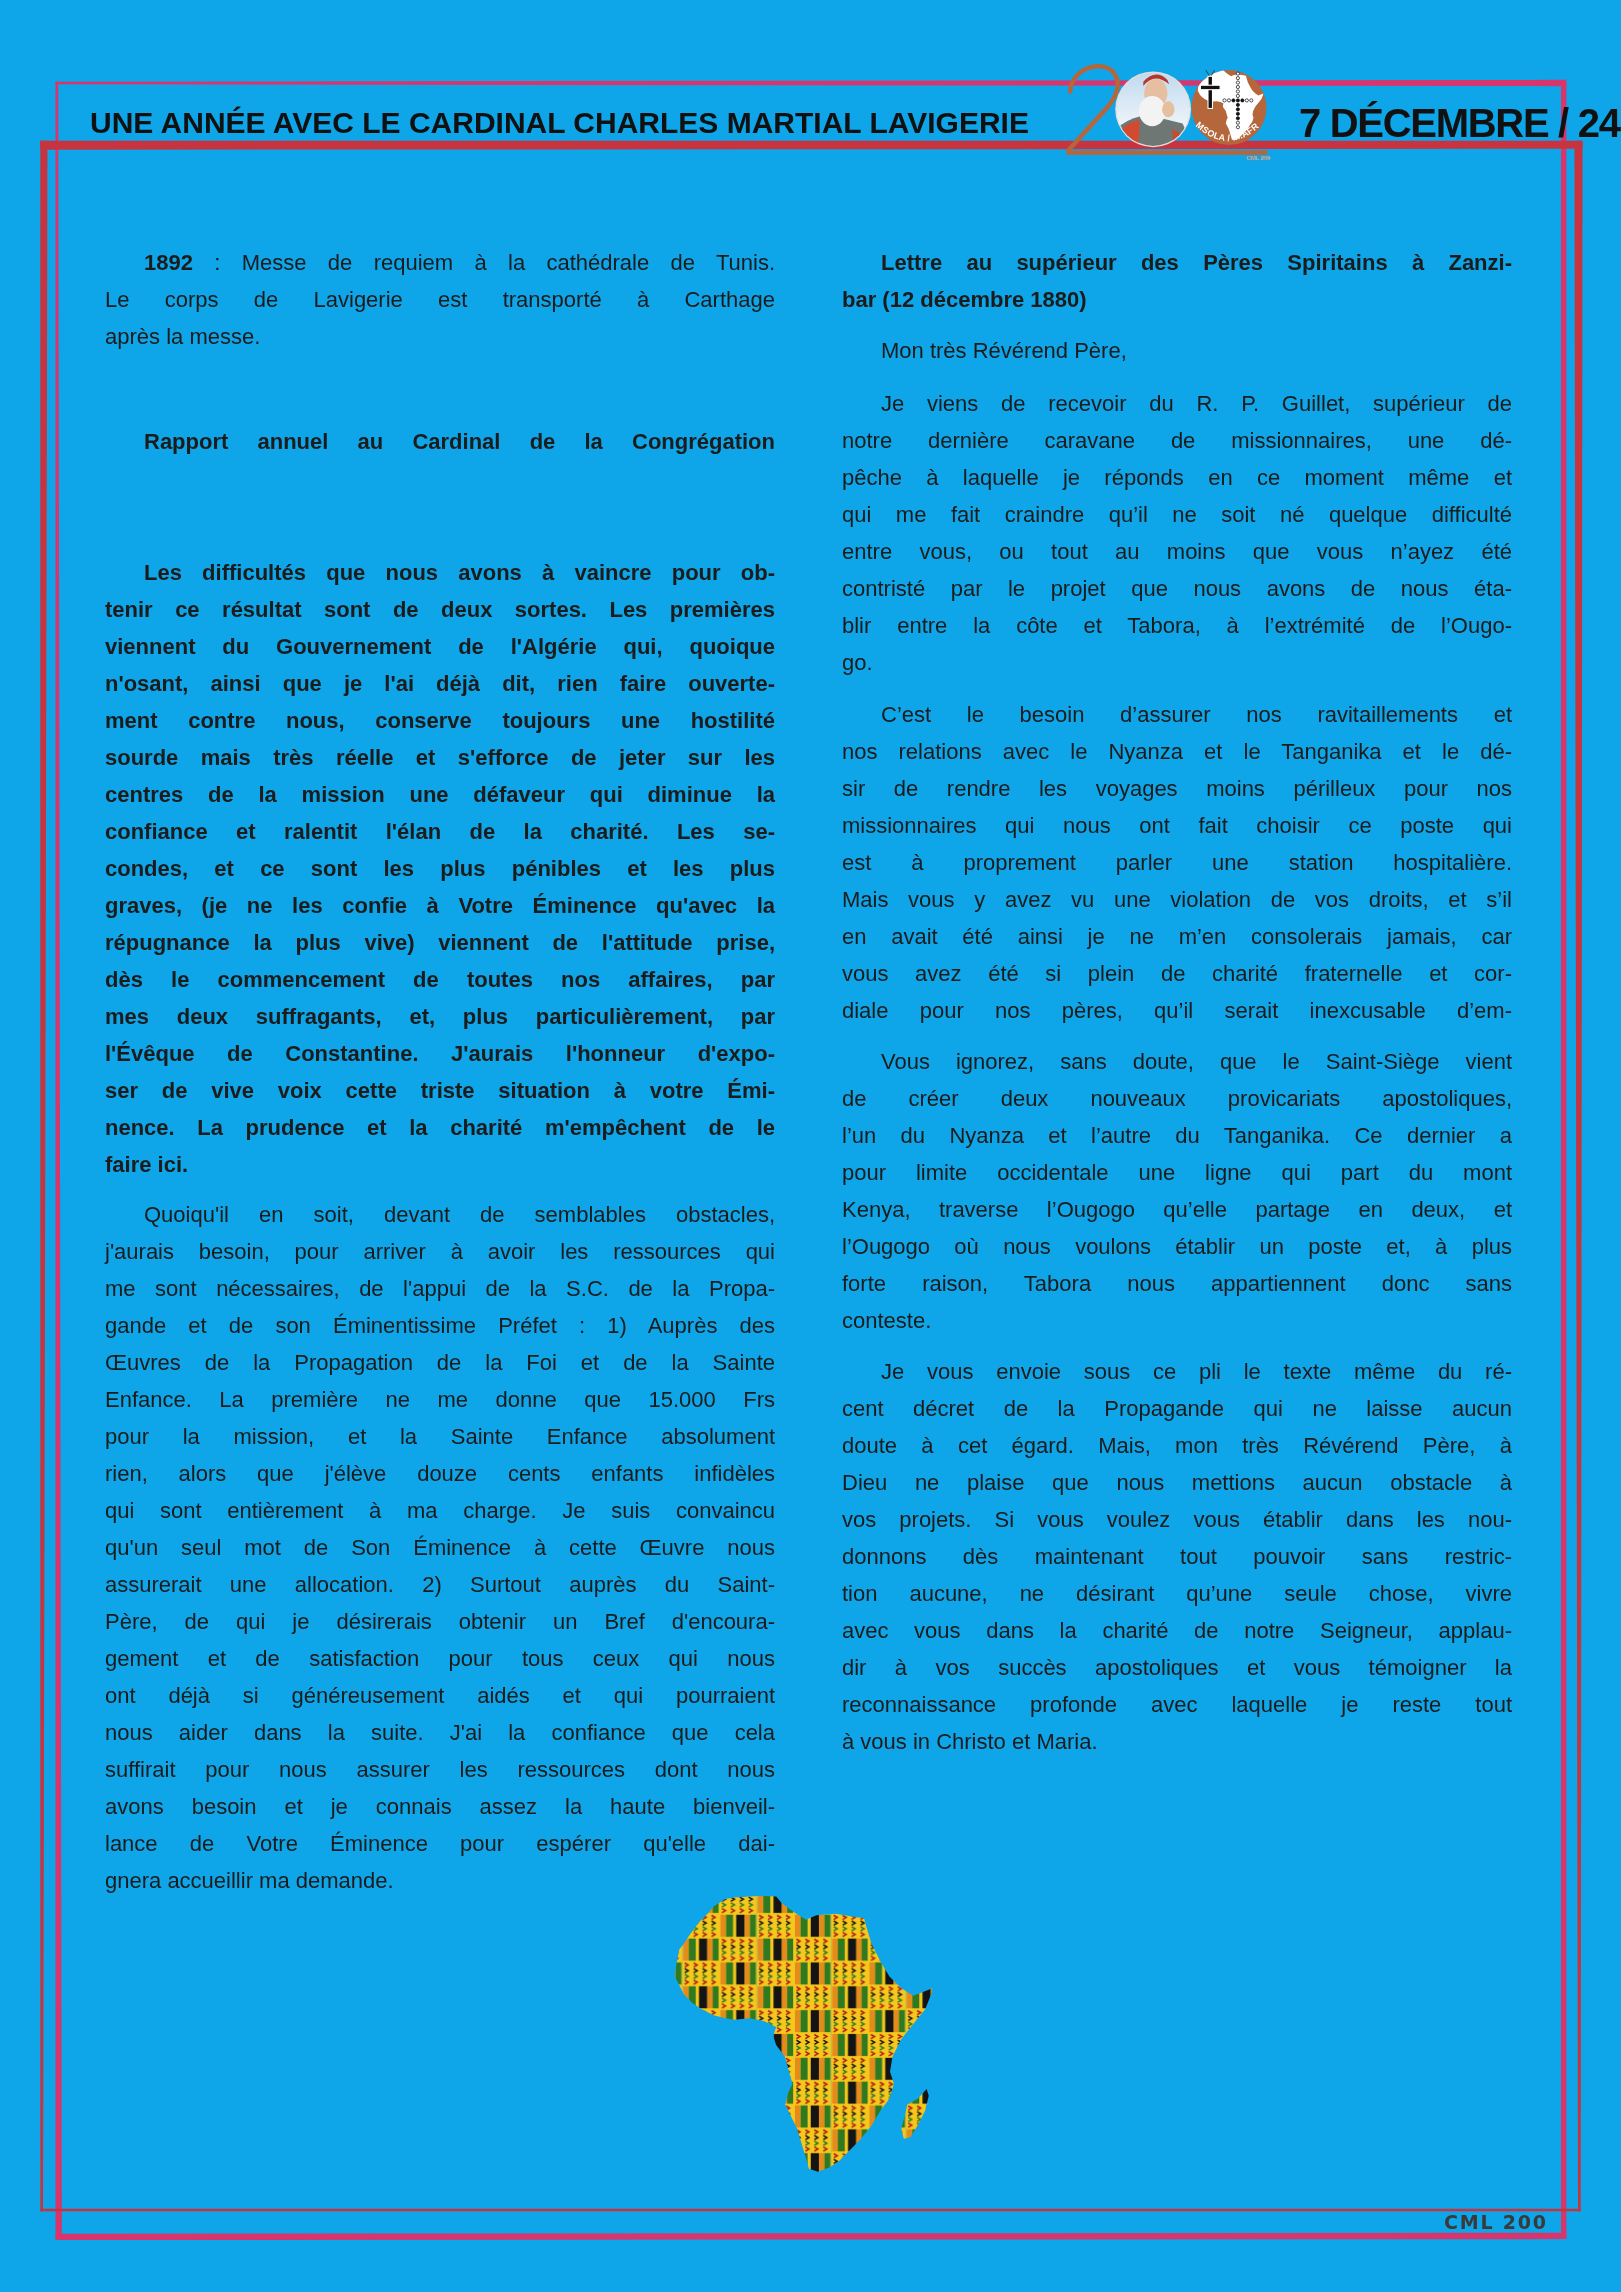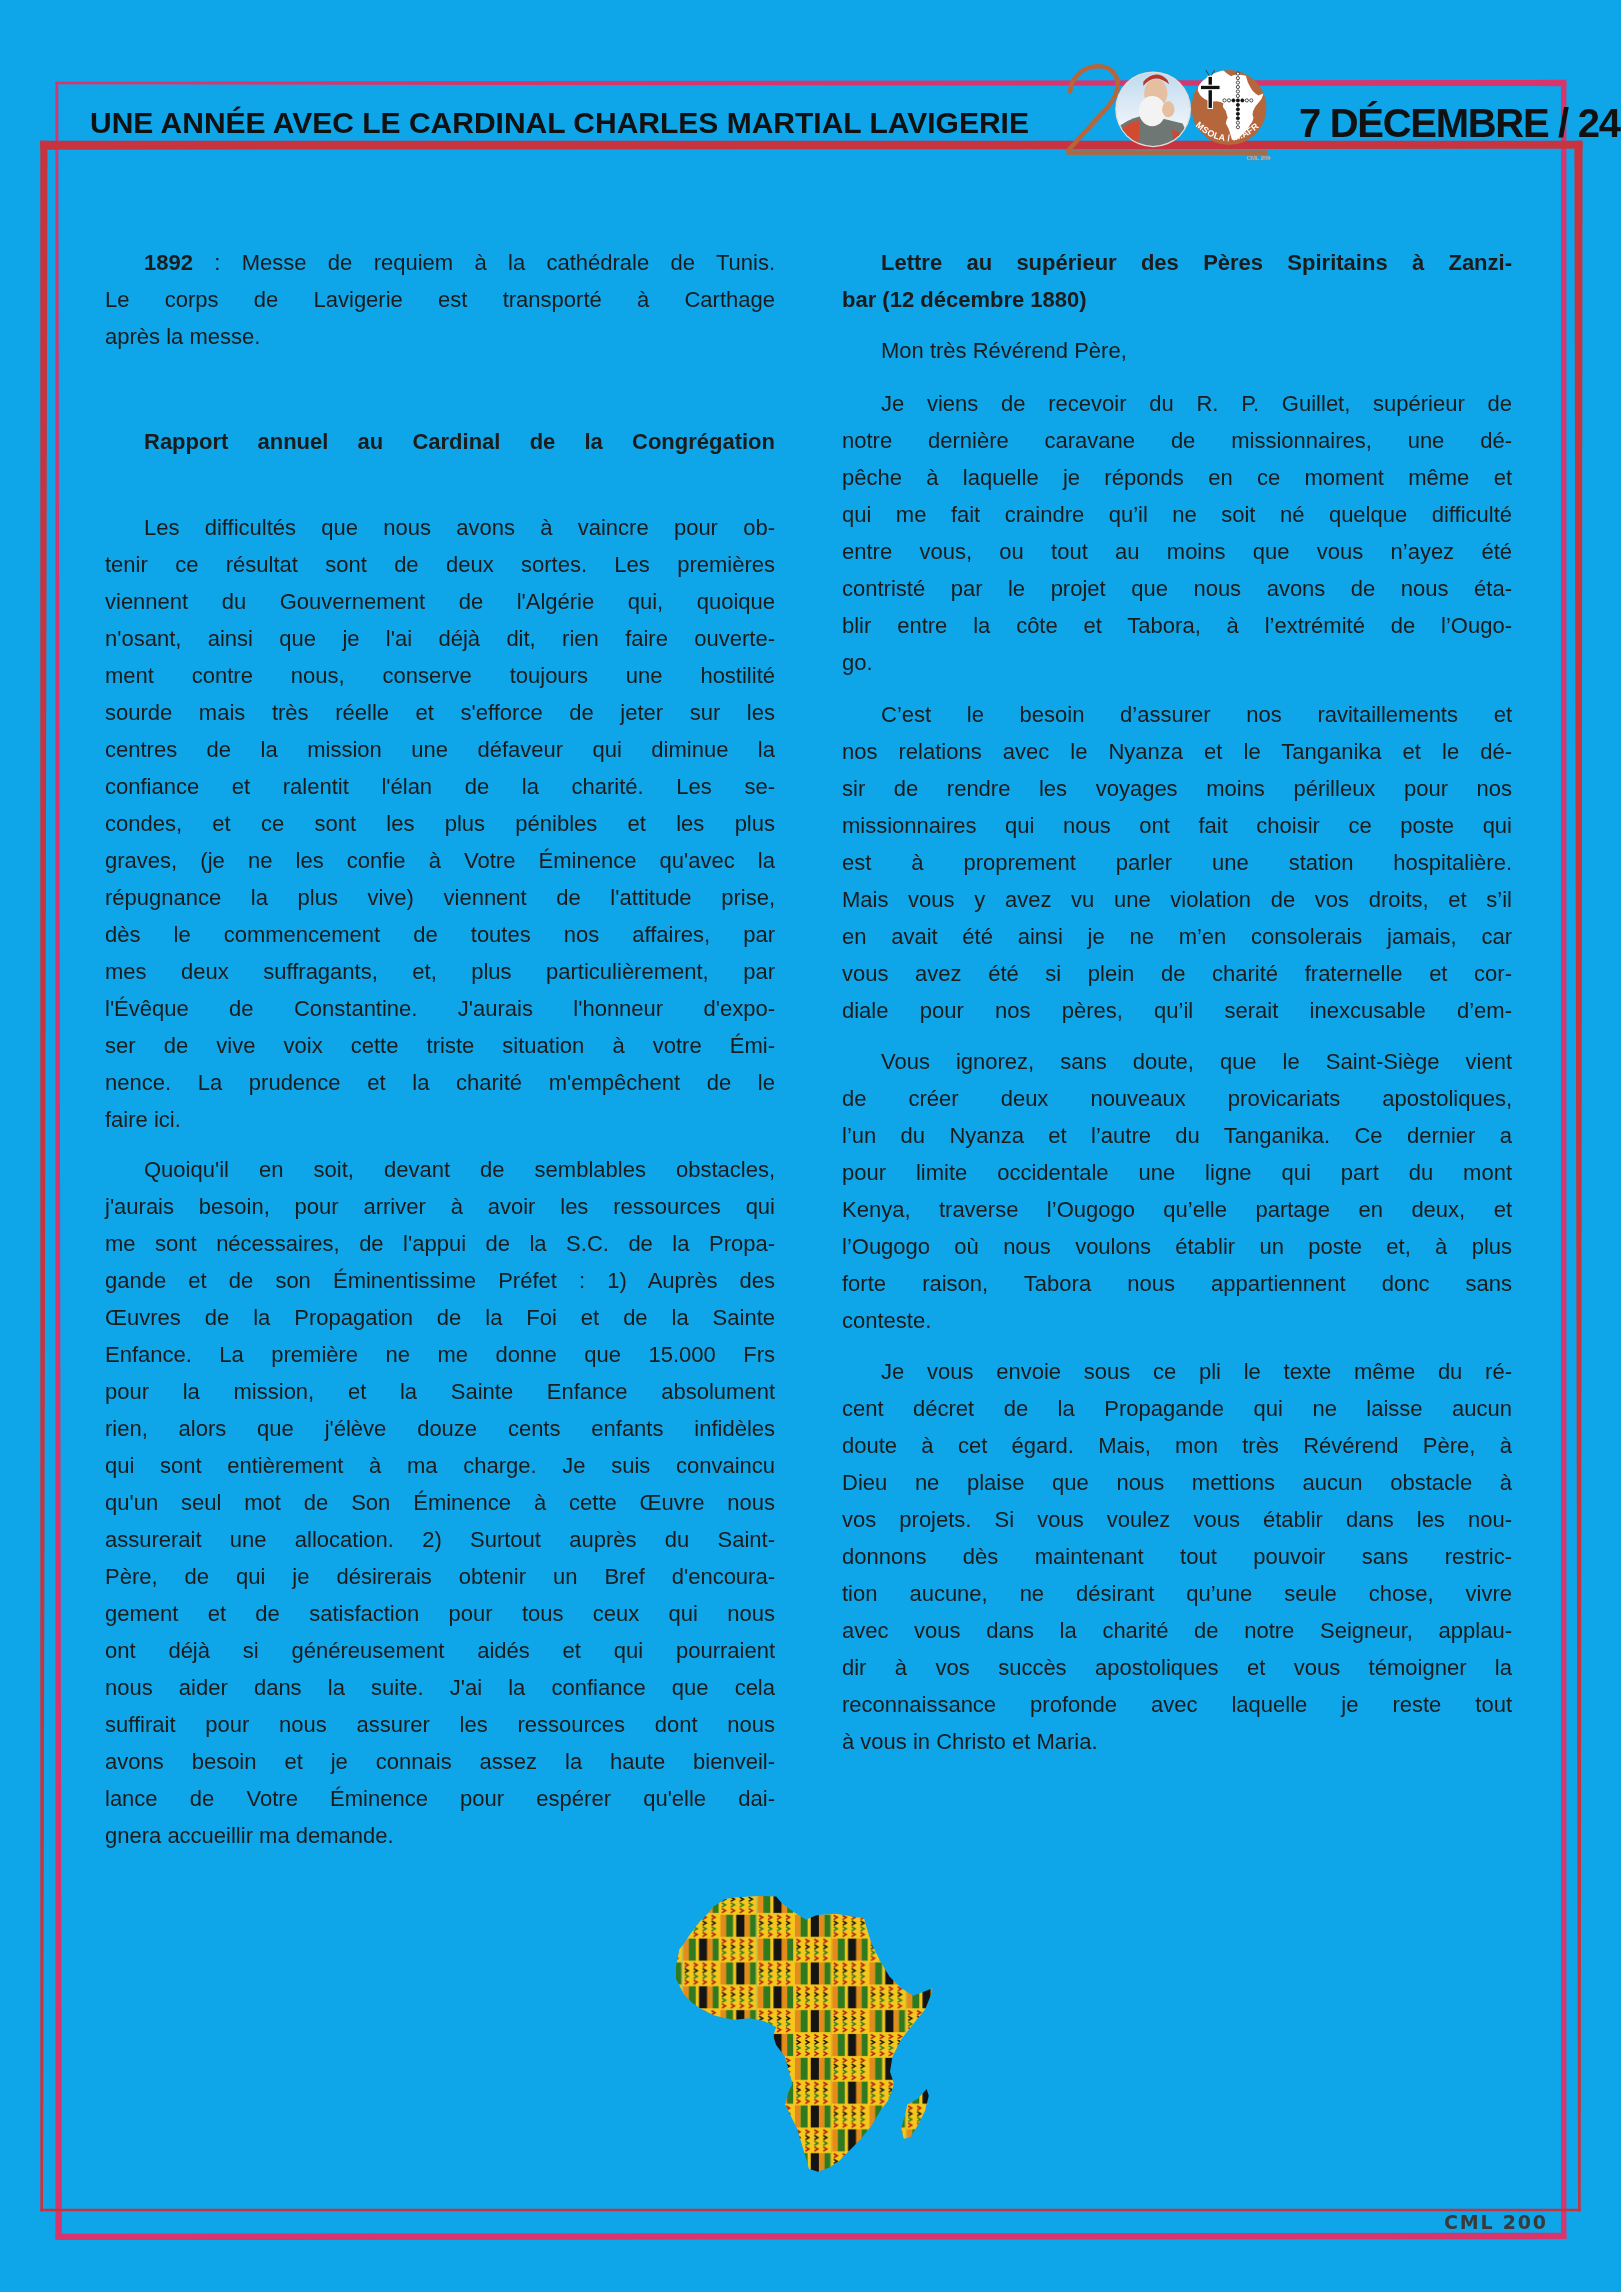--- a/index.html
+++ b/index.html
@@ -20,21 +20,21 @@
   .col{position:absolute;top:244px;width:670px;font-size:22px;}
   .col.left{left:105px;}
   .col.right{left:842px;}
   .ln{display:block;height:37px;line-height:37px;white-space:nowrap;
       text-align:justify;text-align-last:justify;}
   .ln.i{padding-left:39px;}
   .ln.e{text-align:left;text-align-last:left;}
   .b{font-weight:bold;}
   .blk{display:block;}
   .mt15{margin-top:13.4px;} .mt16{margin-top:14.3px;} .mt17{margin-top:15px;} .mt18{margin-top:16px;}
-  .mt75{margin-top:49px;} .mt76{margin-top:68px;}
+  .mt75{margin-top:94px;font-weight:bold;} .mt76{margin-top:68px;}
   .africa{position:absolute;left:645px;top:1890px;width:313px;height:304px;}
   .footer-label{position:absolute;left:1444px;top:2211px;font-family:"DejaVu Sans",sans-serif;font-weight:bold;
                 font-size:19px;line-height:23px;letter-spacing:1.8px;color:#3a3a3a;white-space:nowrap;}
 </style>
 </head>
 <body>
 
 <div class="page">
 
   <svg class="frames" viewBox="0 0 1810 2560" width="1621" height="2293">

